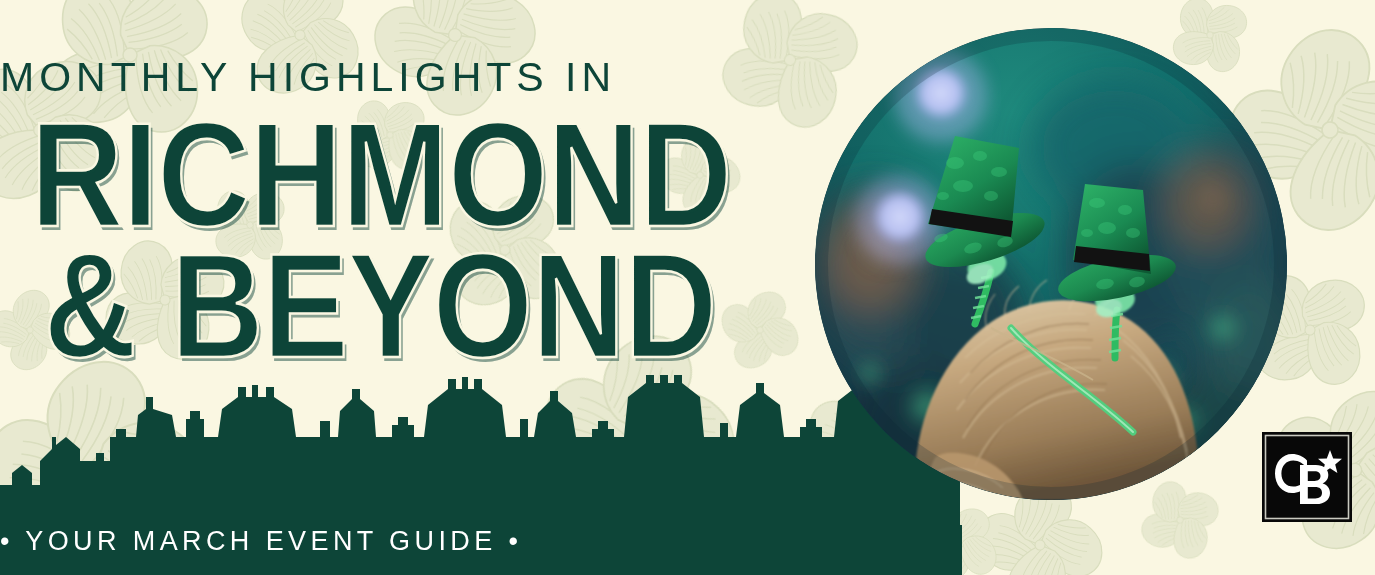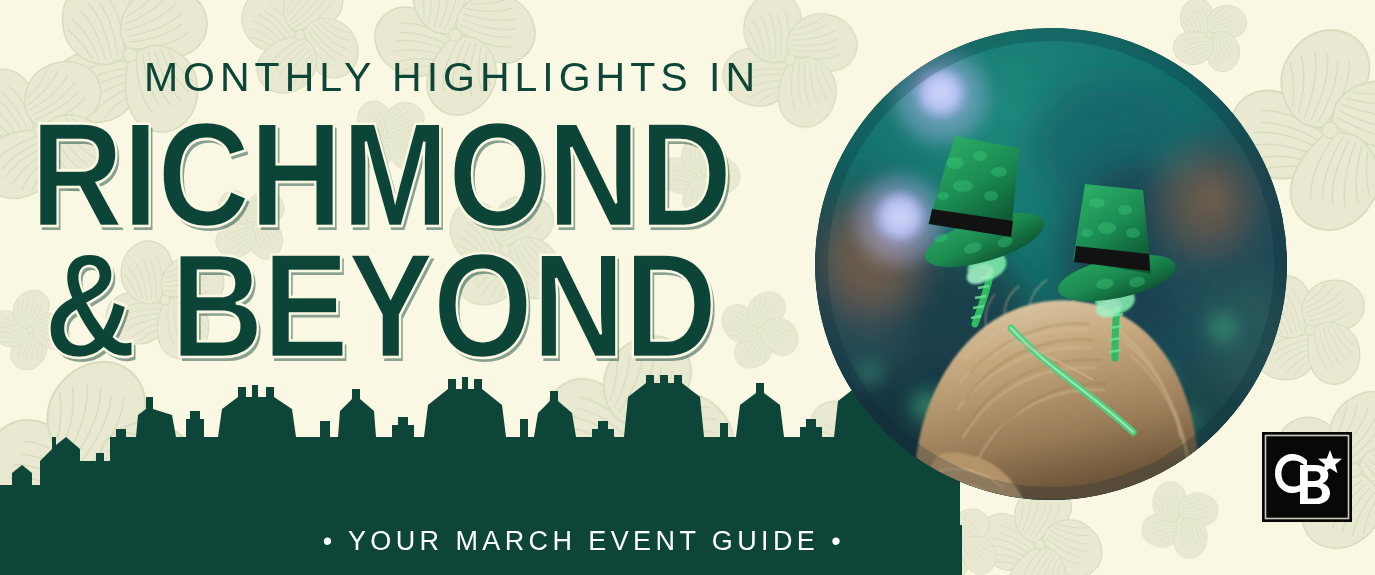--- a/index.html
+++ b/index.html
@@ -35,21 +35,21 @@
     background:#0d4538;
   }
 
   
   #text-block{
     position:absolute;left:0;top:0;width:760px;height:575px;
     pointer-events:none;
   }
   #eyebrow{
     position:absolute;left:0;top:57px;width:760px;
-    text-align:right;
+    text-align:left;
     color:#0d4538;
     font-size:41px;
     font-weight:400;
     letter-spacing:5.0px;
     line-height:1;
     white-space:nowrap;
   }
   .bigline{
     position:absolute;left:0;width:760px;text-align:center;
     color:#0d4538;
@@ -78,21 +78,21 @@
   
   .inline-layer{
     position:absolute;left:0;top:0;width:100%;
     color:transparent;
     -webkit-text-stroke:2.5px #faf7e2;
     pointer-events:none;
   }
 
   #footer-text{
     position:absolute;left:0;bottom:18px;width:845px;
-    text-align:right;
+    text-align:left;
     color:#ffffff;
     font-size:27px;
     font-weight:400;
     letter-spacing:4.4px;
     white-space:nowrap;
   }
 
   
   #photo-circle{
     position:absolute;left:815px;top:28px;

